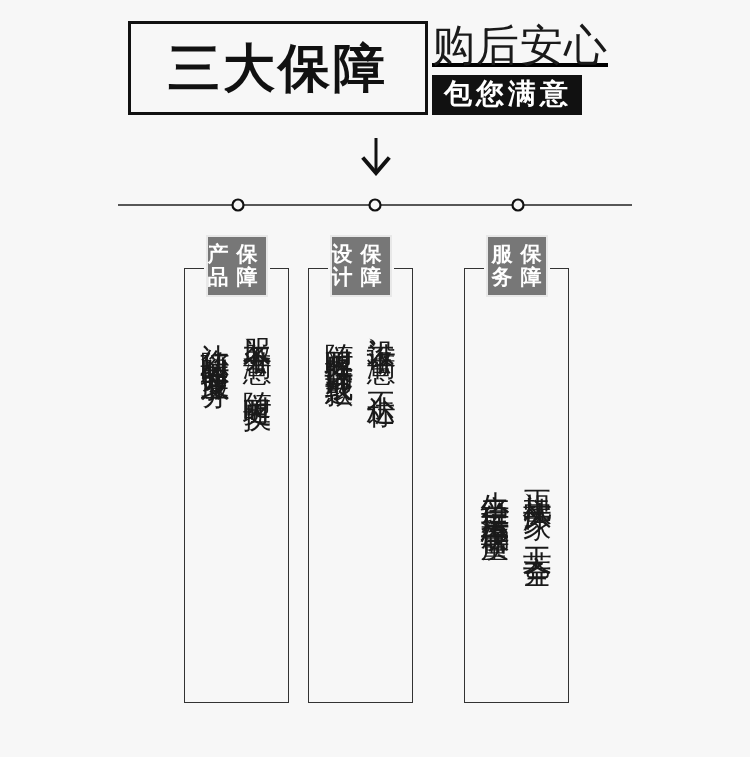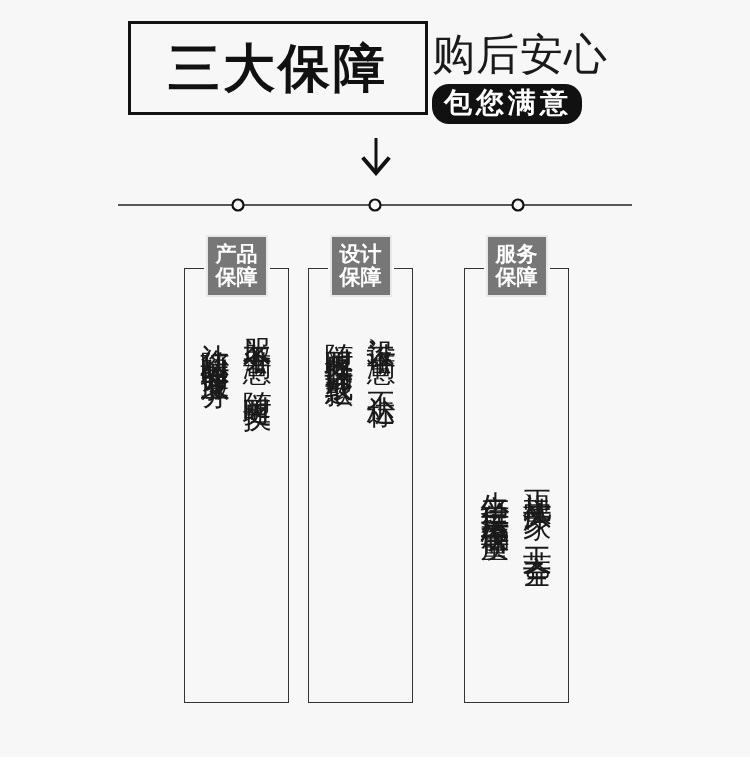--- a/index.html
+++ b/index.html
@@ -50,43 +50,43 @@
   .title-box-text {
     font-size: 52px;
     font-weight: bold;
     color: #111111;
     letter-spacing: 3px;
     line-height: 1;
   }
   .tagline-wrap {
     position: absolute;
     left: 432px;
-    top: 31px;
+    top: 22px;
     width: 200px;
+    text-decoration: underline;
   }
   .tagline-main {
     font-size: 43px;
     font-weight: normal;
     color: #1a1a1a;
     letter-spacing: 1px;
     line-height: 1.1;
     white-space: nowrap;
   }
   .tagline-badge {
     display: inline-block;
     margin-top: 6px;
     background: #111111;
     color: #ffffff;
     font-size: 28px;
     font-weight: bold;
     letter-spacing: 4px;
     padding: 4px 10px 5px 12px;
     line-height: 1.1;
     white-space: nowrap;
-    border-radius: 17px;
   }
 
   
   .arrow {
     position: absolute;
     left: 360px;
     top: 138px;
     width: 32px;
     height: 38px;
   }
@@ -141,21 +141,21 @@
     position: absolute;
     left: 50%;
     top: -33px;
     transform: translateX(-50%);
     width: 62px;
     height: 62px;
     background: #777777;
     border: 2px solid #e8e8e8;
     box-sizing: border-box;
     display: flex;
-    flex-direction: column;
+    flex-direction: row;
     align-items: center;
     justify-content: center;
   }
   .card-badge span {
     color: #ffffff;
     font-size: 21px;
     font-weight: bold;
     line-height: 1.1;
     letter-spacing: 0px;
   }

